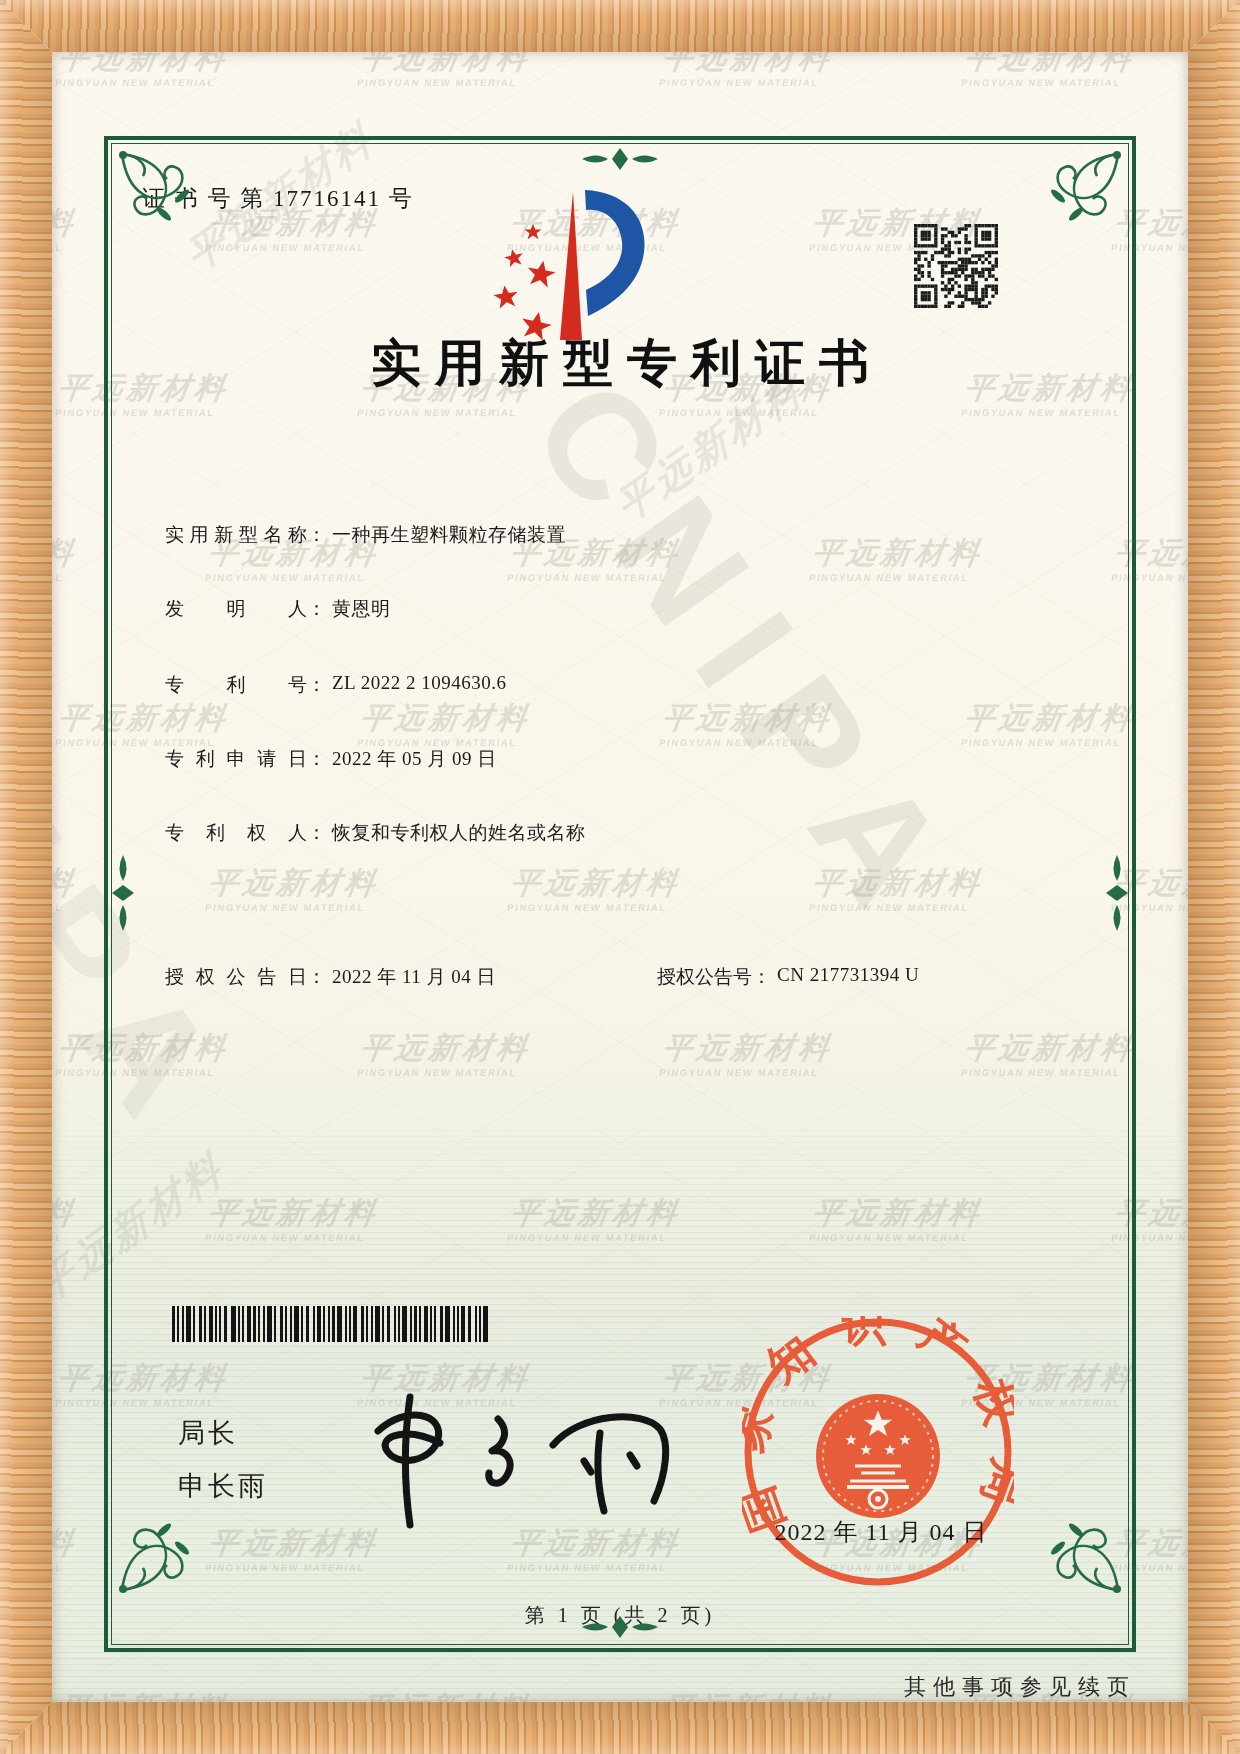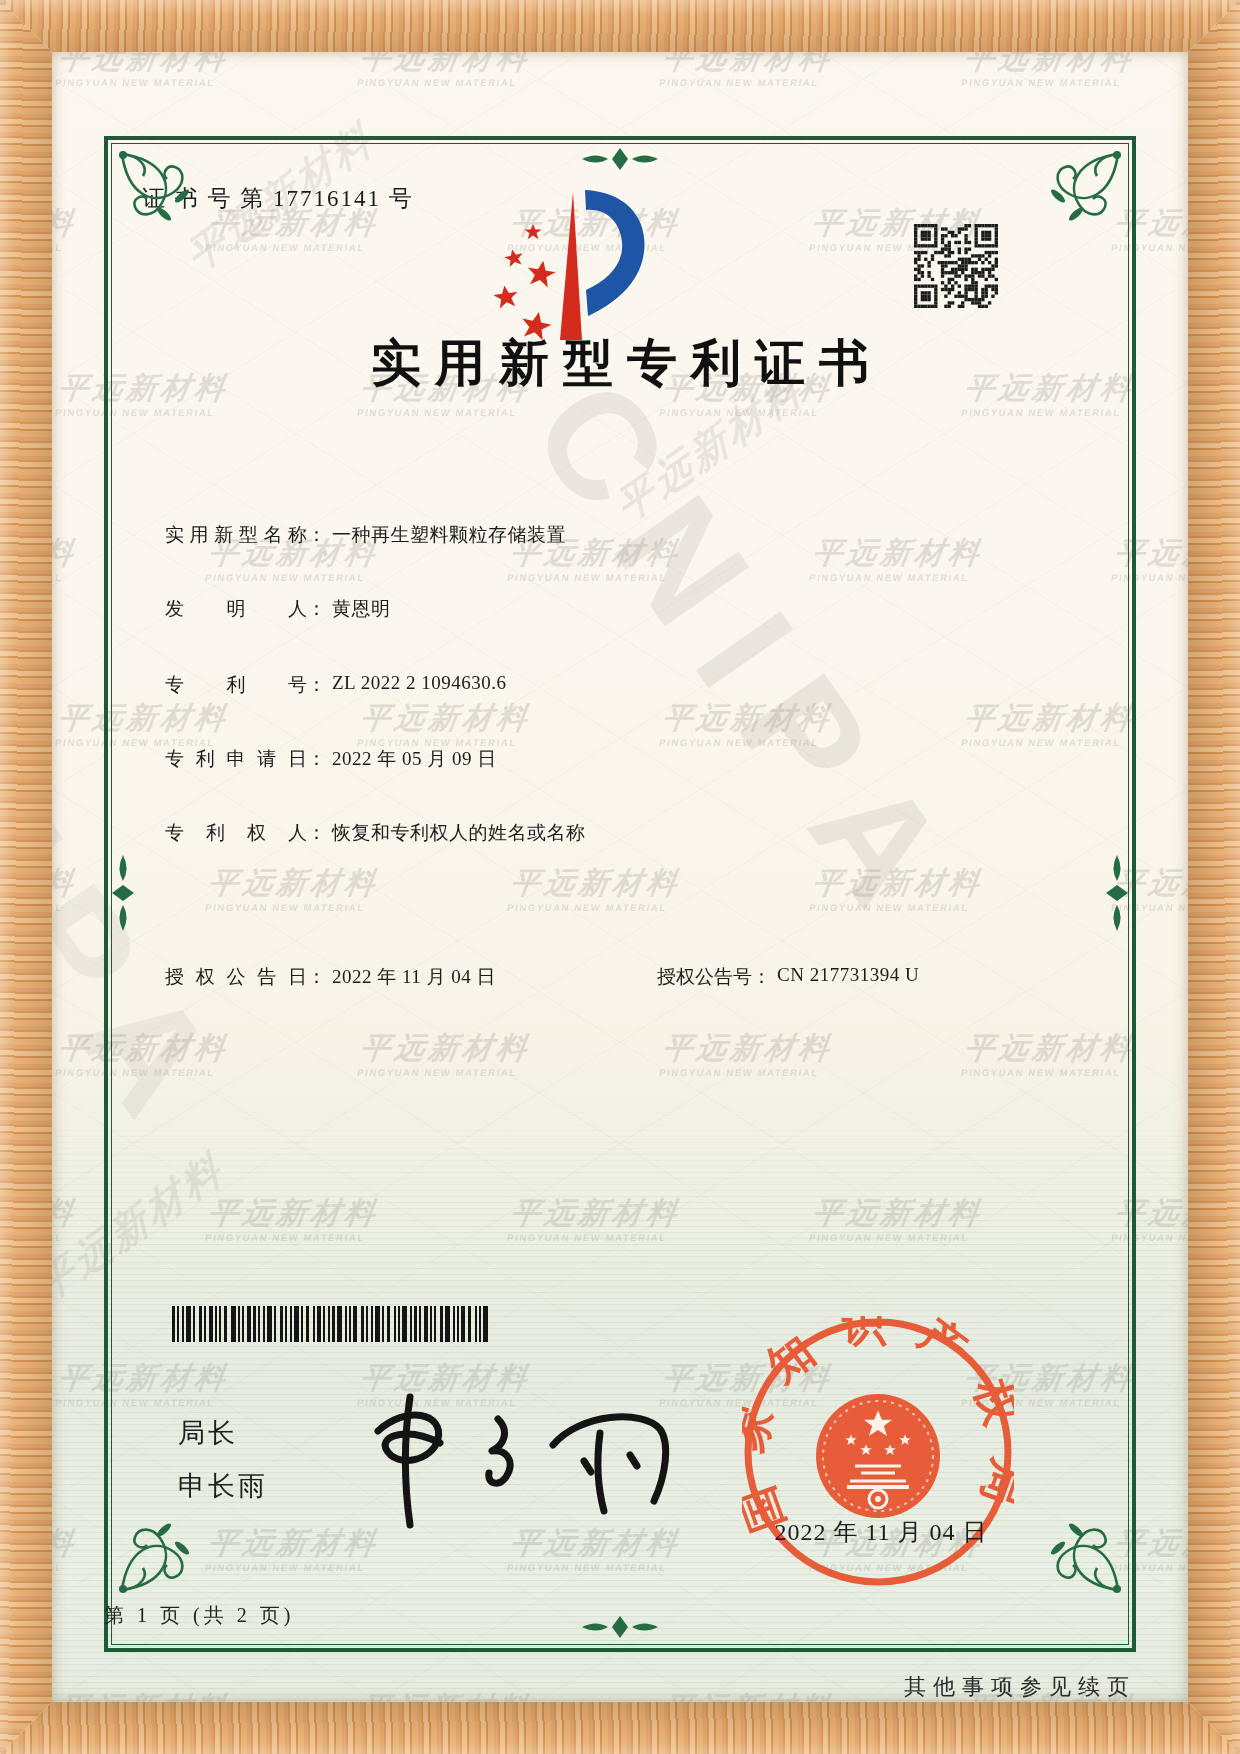--- a/index.html
+++ b/index.html
@@ -80,21 +80,21 @@
 
   .director{position:absolute;left:178px;top:1415px;font-family:"Liberation Sans","DejaVu Sans",sans-serif;
       font-size:27px;color:#1f1f1f;}
   .director div{margin-bottom:17px;letter-spacing:3px;}
   .signature{position:absolute;left:348px;top:1383px;}
 
   .seal{position:absolute;left:742px;top:1316px;opacity:.93;}
   .seal-date{position:absolute;left:716px;top:1516px;width:330px;text-align:center;
       font-size:24px;color:#1d1d1d;letter-spacing:1px;z-index:12;}
 
-  .page-info{position:absolute;left:104px;width:1032px;top:1602px;
+  .page-info{position:absolute;left:104px;width:1032px;top:1602px;text-align:center;
       font-size:20px;letter-spacing:4px;color:#222;}
   .footer-note{position:absolute;left:104px;width:1032px;top:1672px;text-align:right;
       font-size:22px;letter-spacing:7px;color:#2a2a2a;}
 </style>
 </head>
 <body>
 
 <div id="stage">
 
   <div class="paper"></div>

